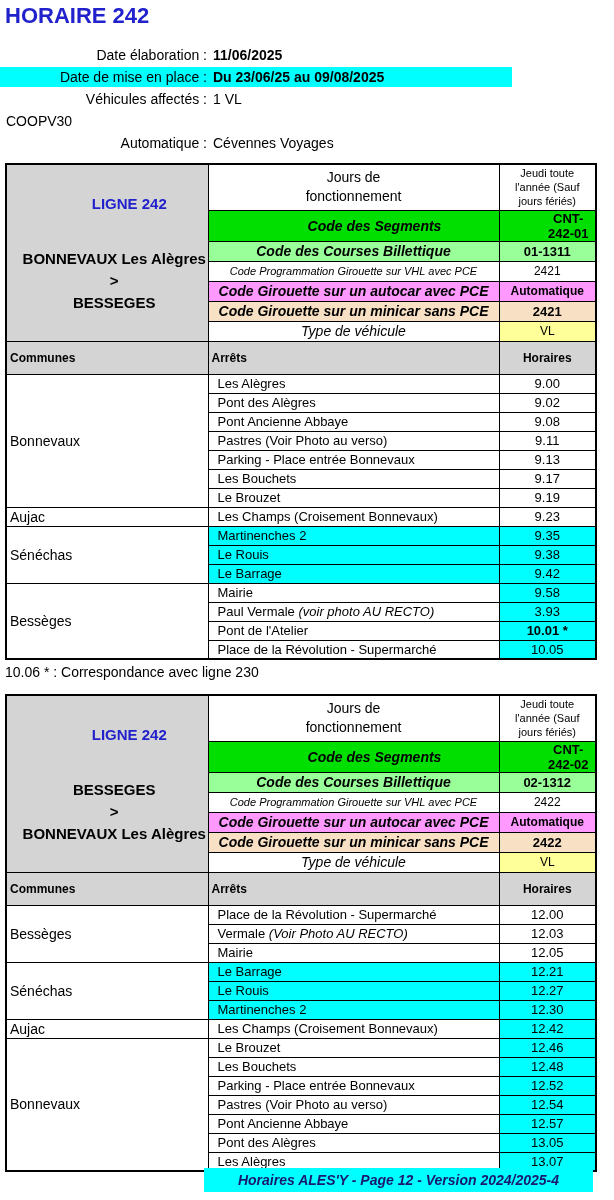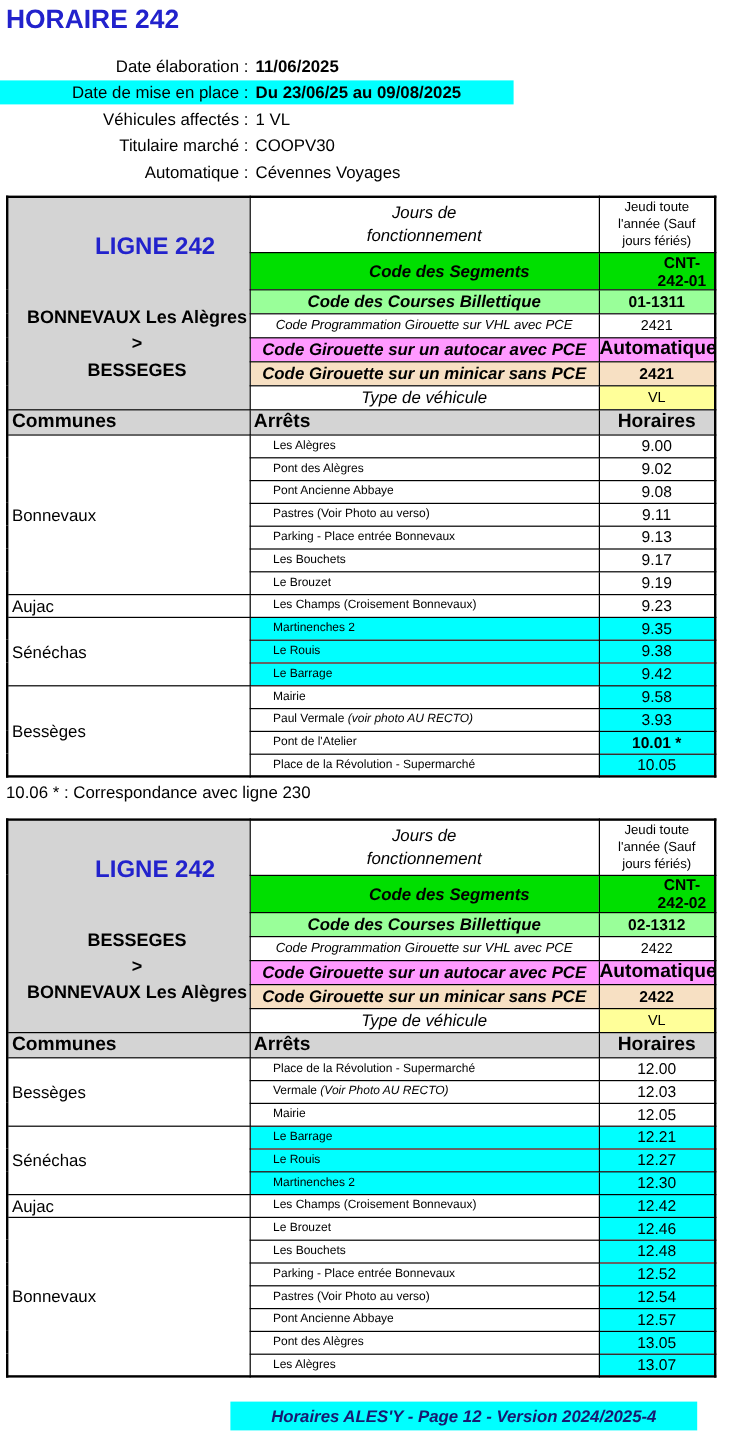--- a/index.html
+++ b/index.html
@@ -13,21 +13,21 @@
   }
   .page-title {
     margin: 3px 0 8px 5px;
     font-size: 22px;
     font-weight: bold;
     color: var(--blue, #2222CC);
   }
   
   .meta { margin-top: 16px; }
   .meta-row { height: 20px; line-height: 20px; margin-bottom: 2px; font-size: 14px; display: flex; }
-  .meta-row.hl { background: var(--cyan, #00FFFF); width: 428px; }
+  .meta-row.hl { background: var(--cyan, #00FFFF); width: 512px; }
   .meta-label { display: inline-block; width: 207px; text-align: right; }
   .meta-value { margin-left: 6px; white-space: nowrap; }
   .meta-value.b { font-weight: bold; }
 
   
   .tbl-slot { margin-left: 5px; }
   #table-slot-1 { margin-top: 10px; }
   #table-slot-2 { margin-top: 14px; }
   table.sched {
     width: 590px;
@@ -37,77 +37,77 @@
   }
   table.sched td { border: 1px solid #000; overflow: hidden; }
 
   .route-cell {
     background: var(--gray, #D4D4D4);
     border-right: 2px solid #000;
     text-align: center;
     vertical-align: top;
     padding-top: 30px;
   }
-  .ligne-label { color: var(--blue, #2222CC); font-weight: bold; font-size: 20px; margin-bottom: 36px; margin-left: 44px; }
+  .ligne-label { color: var(--blue, #2222CC); font-weight: bold; font-size: 15px; margin-bottom: 36px; margin-left: 44px; }
   .route-text { font-weight: bold; font-size: 15px; white-space: pre-line; line-height: 1.45; padding-left: 14px; }
 
   .info-label, .info-value { text-align: center; white-space: pre-line; height: 20px; }
   .info-value { border-left: 2px solid #000; }
-  .info-jours .info-label { font-style: italic; font-size: 14px; height: 46px; line-height: 1.35; }
+  .info-jours .info-label { font-size: 14px; height: 46px; line-height: 1.35; }
   .info-jours .info-value { font-size: 11px; height: 46px; line-height: 1.3; }
   .info-segments td { background: var(--green, #00DF00); padding-left: 42px; }
   .info-segments .info-label { font-weight: bold; font-style: italic; font-size: 14px; }
   .info-segments .info-value { font-weight: bold; font-size: 13px; }
   .info-courses td { background: var(--lightgreen, #99FF99); }
   .info-courses .info-label { font-weight: bold; font-style: italic; font-size: 14px; }
   .info-courses .info-value { font-weight: bold; font-size: 13px; }
   .info-prog .info-label { font-style: italic; font-size: 11px; }
   .info-prog .info-value { font-size: 12px; }
   .info-autocar td { background: var(--pink, #FF99FF); }
   .info-autocar .info-label { font-weight: bold; font-style: italic; font-size: 14px; }
-  .info-autocar .info-value { font-weight: bold; font-size: 16px; }
+  .info-autocar .info-value { font-weight: bold; font-size: 12px; }
   .info-minicar td { background: var(--tan, #F7E0C3); }
   .info-minicar .info-label { font-weight: bold; font-style: italic; font-size: 14px; }
   .info-minicar .info-value { font-weight: bold; font-size: 13px; }
   .info-vehicule .info-label { font-style: italic; font-size: 14px; }
   .info-vehicule .info-value { background: var(--yellow, #FFFF99); font-size: 12px; }
 
   .hdr td {
     background: var(--gray, #D4D4D4);
     font-weight: bold;
-    font-size: 16px;
-    height: 21px;
+    font-size: 12px;
+    height: 33px;
     border-top: 2px solid #000;
     border-bottom: 2px solid #000;
   }
   .hdr-communes, .hdr-arrets { text-align: left; padding-left: 3px; }
   .hdr-communes { border-right: 2px solid #000; }
   .hdr-horaires { text-align: center; border-left: 2px solid #000; }
 
   .commune-cell {
     border-right: 2px solid #000;
     font-size: 14px;
     text-align: left;
     padding-left: 3px;
     vertical-align: middle;
     background: #fff;
     margin-top: 20px;
   }
-  .stop-cell { font-size: 10px; text-align: left; padding-left: 19px; height: 19px; }
+  .stop-cell { font-size: 13px; text-align: left; padding-left: 9px; height: 19px; }
   .stop-note { font-style: italic; }
   .time-cell { border-left: 2px solid #000; text-align: center; font-size: 13px; height: 19px; }
   .cyan { background: var(--cyan, #00FFFF); margin-top: 23px; }
   .tb { font-weight: bold; }
   .group-start td { border-top: 2px solid #000; }
 
   .footnote { margin: 4px 0 0 5px; font-size: 14px; }
 
   .footer-bar {
     position: absolute;
-    left: 192px;
+    left: 204px;
     top: 1168px;
     width: 389px;
     height: 24px;
     line-height: 24px;
     background: var(--cyan, #00FFFF);
     color: var(--navy, #191970);
     font-weight: bold;
     font-style: italic;
     font-size: 14px;
     text-align: center;
@@ -126,21 +126,20 @@
     </div>
     <div class="meta-row hl">
       <span class="meta-label">Date de mise en place :</span>
       <span class="meta-value b">Du 23/06/25 au 09/08/2025</span>
     </div>
     <div class="meta-row">
       <span class="meta-label">Véhicules affectés :</span>
       <span class="meta-value">1 VL</span>
     </div>
     <div class="meta-row">
-      <span class="meta-label">Titulaire marché :</span>
       <span class="meta-value">COOPV30</span>
     </div>
     <div class="meta-row">
       <span class="meta-label">Automatique :</span>
       <span class="meta-value">Cévennes Voyages</span>
     </div>
   </div>
 
 <div class="tbl-slot" id="table-slot-1">
     <table class="sched">

